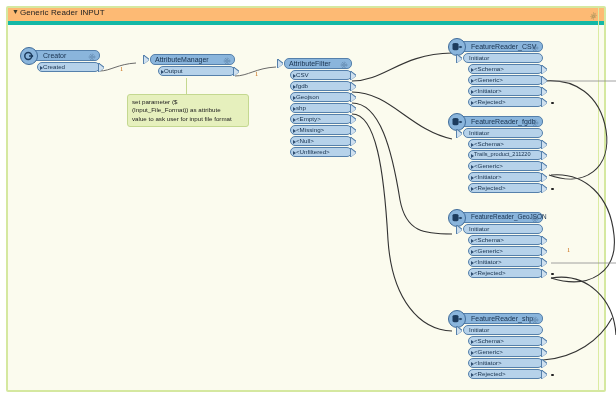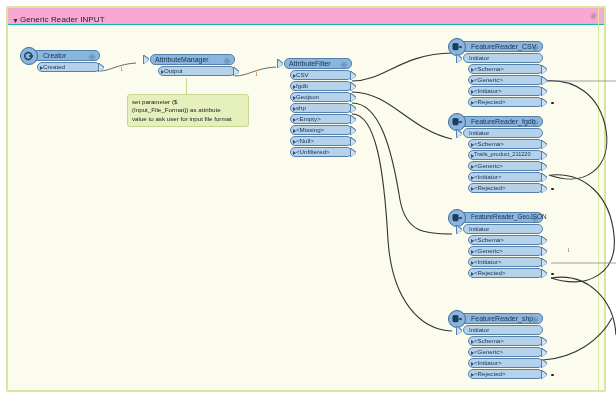--- a/index.html
+++ b/index.html
@@ -6,22 +6,22 @@
   body{width:616px;height:405px;overflow:hidden;font-family:"Liberation Sans",sans-serif;}
   #root{position:relative;width:616px;height:405px;}
 
   
   .bookmark{
     position:absolute;left:6px;top:6px;width:600px;height:386px;
     background:#fbfbee;border:2px solid #d5e8a0;border-radius:2px;box-sizing:border-box;
   }
   .bookmark-header{
     position:absolute;left:0;top:0;width:100%;height:17px;
-    background:#f9a8d4;border-bottom:1px solid #14b8a6;box-sizing:border-box;
-    display:flex;align-items:flex-end;
+    background:#fdba74;border-bottom:4px solid #14b8a6;box-sizing:border-box;
+    display:flex;align-items:flex-start;
   }
   .bm-collapse{
     font-size:7px;color:#3a3a2a;margin-left:4px;line-height:1;
   }
   .bm-title{
     font-size:8px;color:#222;margin-left:1px;letter-spacing:.1px;white-space:nowrap;
   }
   .bm-gear{position:absolute;right:6px;top:4px;width:9px;height:9px;opacity:.5;}
 
   

